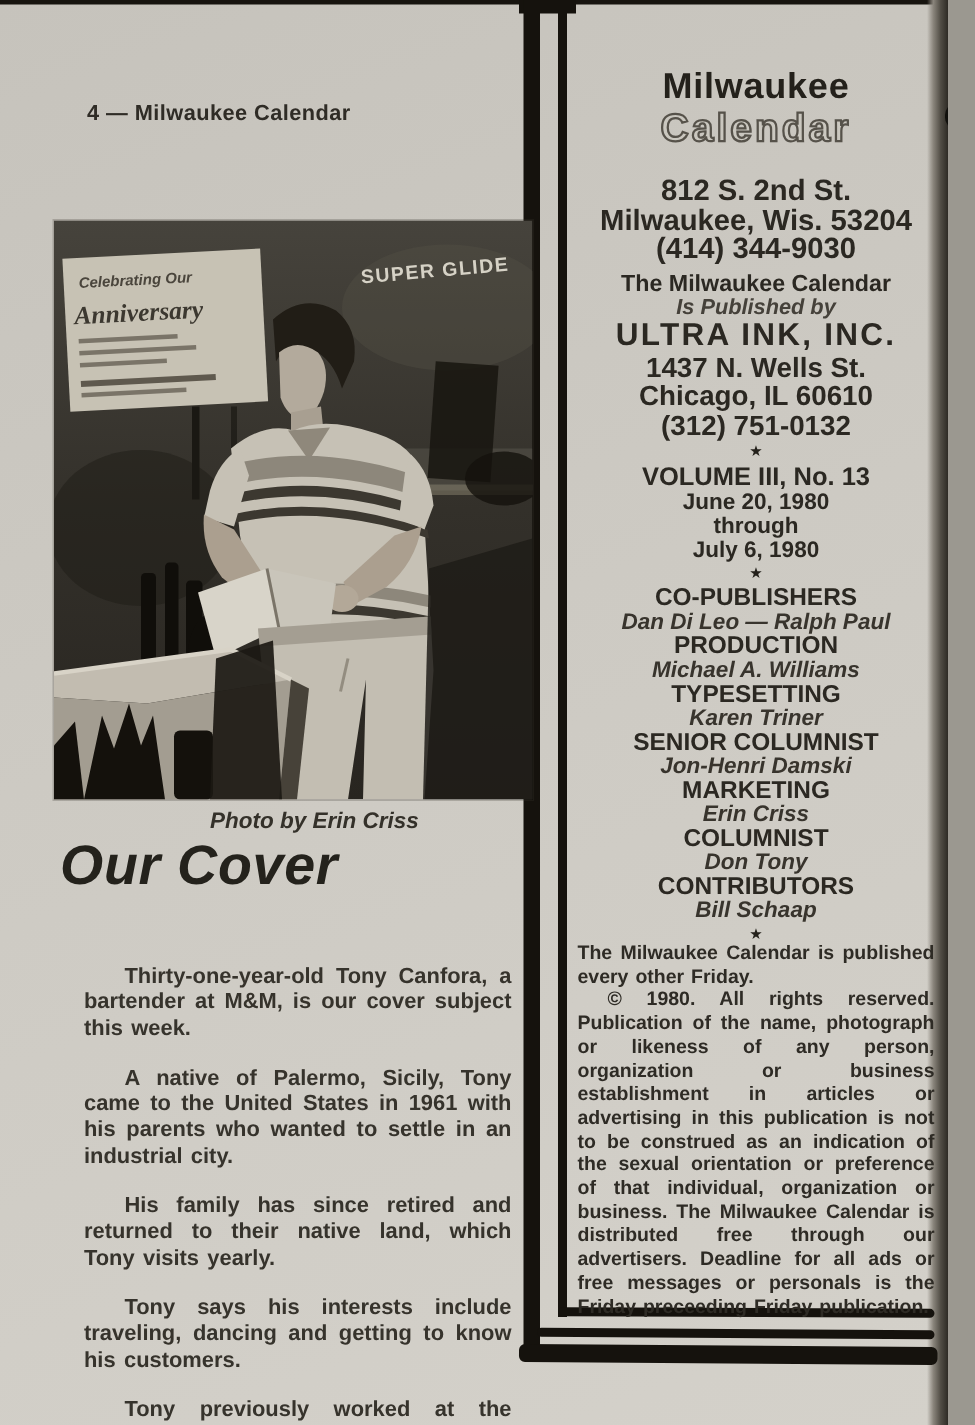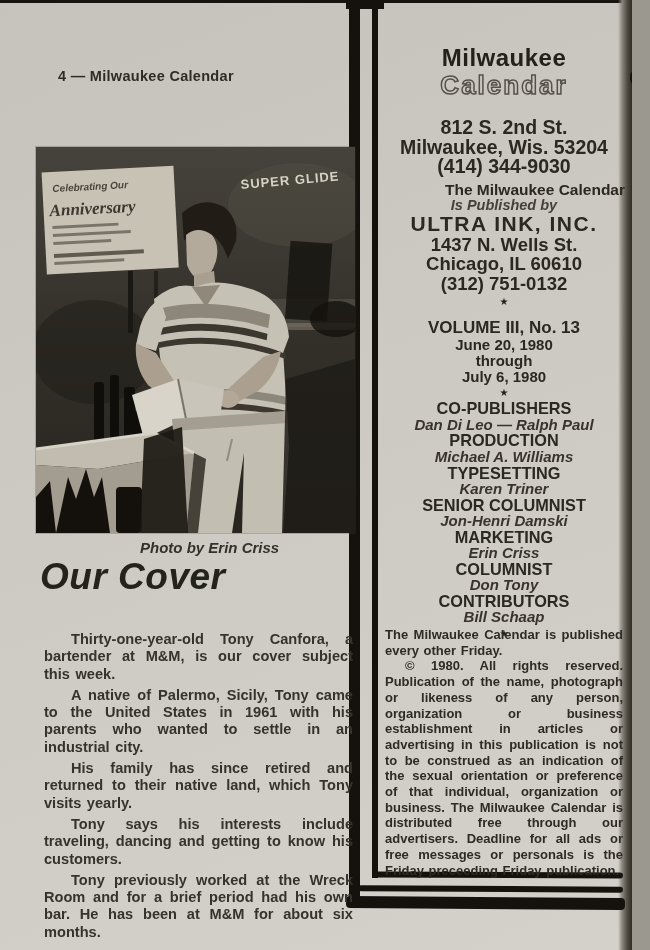--- a/index.html
+++ b/index.html
@@ -25,35 +25,35 @@
   .h-thick{left:346px;top:897px;width:279px;height:12px;border-radius:4px;transform:rotate(0.4deg);}
   
   .page-header{position:absolute;left:58px;top:68px;font-size:14.5px;font-weight:bold;
     letter-spacing:.3px;color:#2f2c26;}
   .photo{position:absolute;left:36px;top:147px;width:319px;height:386px;box-shadow:0 0 0 1px rgba(60,56,48,.25);}
   .caption{position:absolute;left:140px;top:539px;width:213px;text-align:left;
     font-size:15px;font-weight:bold;font-style:italic;color:#34312a;}
   .headline{position:absolute;left:40px;top:556px;margin:0;font-size:37px;font-weight:bold;
     font-style:italic;letter-spacing:.5px;color:#24221c;}
   .body-copy{position:absolute;left:40px;top:627px;width:317px;}
-  .body-copy p{margin:4px;font-size:14.6px;line-height:17.3px;font-weight:bold;
+  .body-copy p{margin:16px;font-size:14.6px;line-height:17.3px;font-weight:bold;
     text-align:justify;text-indent:27px;color:#36332c;word-spacing:1.5px;}
   
   .masthead{position:absolute;left:383px;top:46px;width:242px;text-align:center;color:#2b2822;}
   .m-logo1{font-size:24px;font-weight:bold;letter-spacing:.5px;line-height:1;color:#24211b;}
   .m-logo2{font-size:26px;font-weight:bold;letter-spacing:2px;line-height:1;margin-top:2px;
     color:rgba(205,202,193,.3);-webkit-text-stroke:1.5px #56524a;}
   .m-addr{font-size:19.5px;font-weight:bold;line-height:19.5px;}
   .mt4{margin-top:20px;}
-  .m-pub-intro{font-size:15.5px;font-weight:bold;margin-top:5px;line-height:16px;text-align:right;}
+  .m-pub-intro{font-size:15.5px;font-weight:bold;margin-top:5px;line-height:16px;}
   .m-pub-by{font-size:14.5px;font-weight:bold;font-style:italic;color:#45413a;line-height:15px;}
   .m-pub-name{font-size:21px;font-weight:bold;letter-spacing:1.5px;line-height:22px;}
   .m-addr2{font-size:18.5px;font-weight:bold;line-height:19.5px;}
   .m-star{font-size:10px;line-height:11px;margin-top:3px;color:#24211b;}
-  .m-vol{font-size:17px;font-weight:bold;line-height:18px;margin-top:12px;}
+  .m-vol{font-size:17px;font-weight:bold;line-height:18px;margin-top:2px;}
   .m-date{font-size:15px;font-weight:bold;line-height:15.8px;}
   .m-role{font-size:16.3px;font-weight:bold;line-height:16.3px;}
   .m-name{font-size:15px;font-weight:bold;font-style:italic;line-height:15.8px;color:#38342d;}
   .staff{margin-top:2px;}
   .fine-print{position:absolute;left:385px;top:627px;width:238px;text-align:justify;}
   .fine-print p{margin:0;font-size:13px;line-height:15.7px;font-weight:bold;color:#2e2b25;word-spacing:1px;}
   .fine-print p.indent{text-indent:20px;}
 </style>
 </head>
 <body>

